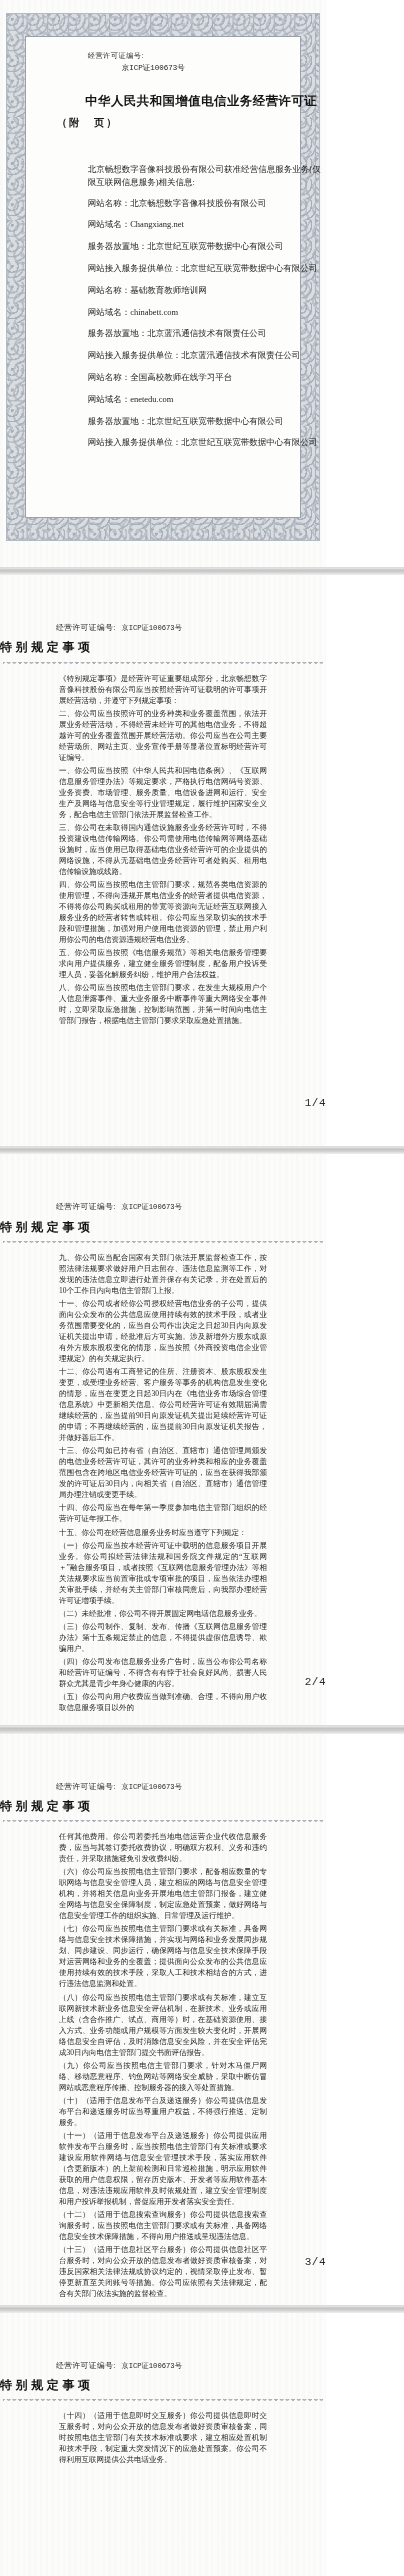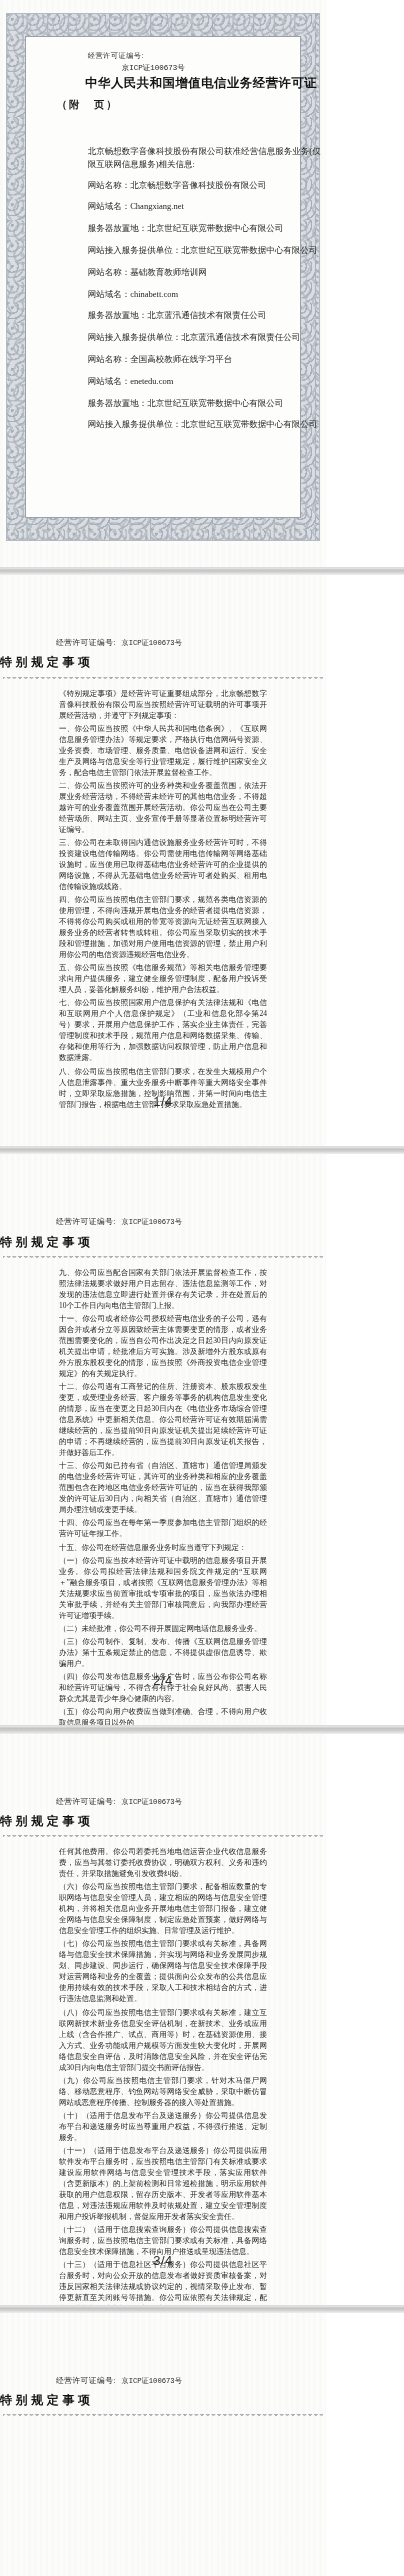--- a/index.html
+++ b/index.html
@@ -42,39 +42,39 @@
   .cert-inner{
     position:absolute; left:17.5px; right:17.5px; top:21.6px; bottom:21.6px;
     background:#fdfdfc;
     border:0.5px solid #9aa1aa;
     padding:14.4px 49px 10.3px 62px;
     box-sizing:border-box;
   }
   .cert-no-label{font-size:7.2px; color:#1f1f1f; letter-spacing:0.5px;}
   .cert-no-value{display:block; margin:2.1px 0 0 34px; font-size:7.5px; color:#1a1a1a; font-family:"Liberation Mono","DejaVu Sans Mono",monospace;}
   .cert-title{
-    margin:2px 0 0 -31px; width:289px;
+    margin:20px 0 0 -31px; width:289px;
     text-align:center; font-size:12.4px; font-weight:bold; letter-spacing:0.5px; color:#151515;
   }
   .cert-subtitle{
     margin:5.2px 0 0 -31px; width:289px;
     text-align:left; font-size:10.3px; font-weight:bold; letter-spacing:2.1px; color:#1a1a1a;
   }
   .cert-body{margin-top:33px; width:233px;}
   .cert-intro{
     font-size:8.5px; line-height:13.4px; margin:0 0 7.2px 0; text-align:justify; color:#1d1d1d;
   }
   .cert-line{
     font-size:8.5px; line-height:13px; margin:0 0 8.8px 0; text-align:justify; color:#1d1d1d;
   }
 
   
   .page-sp{height:571px;}
   .sp-head{
-    padding:63px 0 0 56px;
+    padding:48px 0 0 56px;
     font-size:7.7px; color:#1f1f1f; letter-spacing:0.5px;
   }
   .sp-head .val{font-size:7.2px; margin-left:3.1px; font-family:"Liberation Mono","DejaVu Sans Mono",monospace; letter-spacing:0;}
   .sp-title{
     margin:6.2px 0 0 0; 
     font-size:12px; font-weight:bold; letter-spacing:3.6px; color:#141414;
   }
   .zigzag{
     height:3.1px; margin:5.2px 3.1px 0 3.1px;
     background:
@@ -86,22 +86,22 @@
   }
   .sp-body{
     margin:8.2px 59px 0 59px;
   }
   .para{
     font-size:7.5px; line-height:11px; margin:0 0 2.1px 0;
     text-align:justify; color:#222222;
   }
   .sp-footer{
     position:absolute; bottom:37px; left:0; width:100%;
-    text-align:center; font-size:13px; color:#2a2a2a; letter-spacing:0.5px;
-    font-family:Liberation Sans, sans-serif;
+    text-align:right; font-size:11px; color:#2a2a2a; letter-spacing:0.5px;
+    font-family:Liberation Mono, monospace;
   }
 </style>
 </head>
 <body>
 
 <div class="canvas">
 
   <section class="page page-cert">
     <div class="cert-frame">
       <div class="cert-inner">
@@ -134,43 +134,42 @@
 
   <section class="page page-sp">
     <div class="sp-head">
       <span>经营许可证编号:</span>
       <span class="val">京ICP证100673号</span>
     </div>
     <div class="sp-title">特别规定事项</div>
     <div class="zigzag"></div>
     <div class="sp-body">
       <p class="para">《特别规定事项》是经营许可证重要组成部分，北京畅想数字音像科技股份有限公司应当按照经营许可证载明的许可事项开展经营活动，并遵守下列规定事项：</p>
+      <p class="para">二、你公司应当按照许可的业务种类和业务覆盖范围，依法开展业务经营活动，不得经营未经许可的其他电信业务，不得超越许可的业务覆盖范围开展经营活动。你公司应当在公司主要经营场所、网站主页、业务宣传手册等显著位置标明经营许可证编号。</p>
       <p class="para">一、你公司应当按照《中华人民共和国电信条例》、《互联网信息服务管理办法》等规定要求，严格执行电信网码号资源、业务资费、市场管理、服务质量、电信设备进网和运行、安全生产及网络与信息安全等行业管理规定，履行维护国家安全义务，配合电信主管部门依法开展监督检查工作。</p>
-      <p class="para">二、你公司应当按照许可的业务种类和业务覆盖范围，依法开展业务经营活动，不得经营未经许可的其他电信业务，不得超越许可的业务覆盖范围开展经营活动。你公司应当在公司主要经营场所、网站主页、业务宣传手册等显著位置标明经营许可证编号。</p>
       <p class="para">三、你公司在未取得国内通信设施服务业务经营许可时，不得投资建设电信传输网络。你公司需使用电信传输网等网络基础设施时，应当使用已取得基础电信业务经营许可的企业提供的网络设施，不得从无基础电信业务经营许可者处购买、租用电信传输设施或线路。</p>
       <p class="para">四、你公司应当按照电信主管部门要求，规范各类电信资源的使用管理，不得向违规开展电信业务的经营者提供电信资源，不得将你公司购买或租用的带宽等资源向无证经营互联网接入服务业务的经营者转售或转租。你公司应当采取切实的技术手段和管理措施，加强对用户使用电信资源的管理，禁止用户利用你公司的电信资源违规经营电信业务。</p>
       <p class="para">五、你公司应当按照《电信服务规范》等相关电信服务管理要求向用户提供服务，建立健全服务管理制度，配备用户投诉受理人员，妥善化解服务纠纷，维护用户合法权益。</p>
-      <p class="para">七、你公司应当按照国家用户信息保护有关法律法规和《电信和互联网用户个人信息保护规定》（工业和信息化部令第24号）要求，开展用户信息保护工作，落实企业主体责任，完善管理制度和技术手段，规范用户信息和网络数据采集、传输、存储和使用等行为，加强数据访问权限管理，防止用户信息和数据泄露。</p>
       <p class="para">八、你公司应当按照电信主管部门要求，在发生大规模用户个人信息泄露事件、重大业务服务中断事件等重大网络安全事件时，立即采取应急措施，控制影响范围，并第一时间向电信主管部门报告，根据电信主管部门要求采取应急处置措施。</p>
     </div>
     <div class="sp-footer">1/4</div>
   </section>
 
   <div class="sep"></div>
 
   <section class="page page-sp">
     <div class="sp-head">
       <span>经营许可证编号:</span>
       <span class="val">京ICP证100673号</span>
     </div>
     <div class="sp-title">特别规定事项</div>
     <div class="zigzag"></div>
     <div class="sp-body">
       <p class="para">九、你公司应当配合国家有关部门依法开展监督检查工作，按照法律法规要求做好用户日志留存、违法信息监测等工作，对发现的违法信息立即进行处置并保存有关记录，并在处置后的10个工作日内向电信主管部门上报。</p>
-      <p class="para">十一、你公司或者经你公司授权经营电信业务的子公司，遇有因合并或者分立等原因致经营主体需要变更的情形，或者业务范围需要变化的，应当自公司作出决定之日起30日内向原发证机关提出申请，经批准后方可实施。涉及新增外方股东或原有外方股东股权变化的情形，应当按照《外商投资电信企业管理规定》的有关规定执行。</p>
+      <p class="para">十一、你公司或者经你公司授权经营电信业务的子公司，提供面向公众发布的公共信息应使用持续有效的技术手段，或者业务范围需要变化的，应当自公司作出决定之日起30日内向原发证机关提出申请，经批准后方可实施。涉及新增外方股东或原有外方股东股权变化的情形，应当按照《外商投资电信企业管理规定》的有关规定执行。</p>
       <p class="para">十二、你公司遇有工商登记的住所、注册资本、股东股权发生变更，或受理业务经营、客户服务等事务的机构信息发生变化的情形，应当在变更之日起30日内在《电信业务市场综合管理信息系统》中更新相关信息。你公司经营许可证有效期届满需继续经营的，应当提前90日向原发证机关提出延续经营许可证的申请；不再继续经营的，应当提前30日向原发证机关报告，并做好善后工作。</p>
       <p class="para">十三、你公司如已持有省（自治区、直辖市）通信管理局颁发的电信业务经营许可证，其许可的业务种类和相应的业务覆盖范围包含在跨地区电信业务经营许可证的，应当在获得我部颁发的许可证后30日内，向相关省（自治区、直辖市）通信管理局办理注销或变更手续。</p>
       <p class="para">十四、你公司应当在每年第一季度参加电信主管部门组织的经营许可证年报工作。</p>
       <p class="para">十五、你公司在经营信息服务业务时应当遵守下列规定：</p>
       <p class="para">（一）你公司应当按本经营许可证中载明的信息服务项目开展业务。你公司拟经营法律法规和国务院文件规定的“互联网＋”融合服务项目，或者按照《互联网信息服务管理办法》等相关法规要求应当前置审批或专项审批的项目，应当依法办理相关审批手续，并经有关主管部门审核同意后，向我部办理经营许可证增项手续。</p>
       <p class="para">（二）未经批准，你公司不得开展固定网电话信息服务业务。</p>
       <p class="para">（三）你公司制作、复制、发布、传播《互联网信息服务管理办法》第十五条规定禁止的信息，不得提供虚假信息诱导、欺骗用户。</p>
       <p class="para">（四）你公司发布信息服务业务广告时，应当公布你公司名称和经营许可证编号，不得含有有悖于社会良好风尚、损害人民群众尤其是青少年身心健康的内容。</p>
       <p class="para">（五）你公司向用户收费应当做到准确、合理，不得向用户收取信息服务项目以外的</p>
     </div>
@@ -202,17 +201,20 @@
 
   <div class="sep"></div>
 
   <section class="page page-sp">
     <div class="sp-head">
       <span>经营许可证编号:</span>
       <span class="val">京ICP证100673号</span>
     </div>
     <div class="sp-title">特别规定事项</div>
     <div class="zigzag"></div>
+    <div class="sp-body">
+      <p class="para">（十四）（适用于信息即时交互服务）你公司提供信息即时交互服务时，对向公众开放的信息发布者做好资质审核备案，同时按照电信主管部门有关技术标准或要求，建立相应处置机制和技术手段，制定重大突发情况下的应急处置预案。你公司不得利用互联网提供公共电话业务。</p>
+    </div>
 
   </section>
 
 </div>
 
 
 </body></html>

